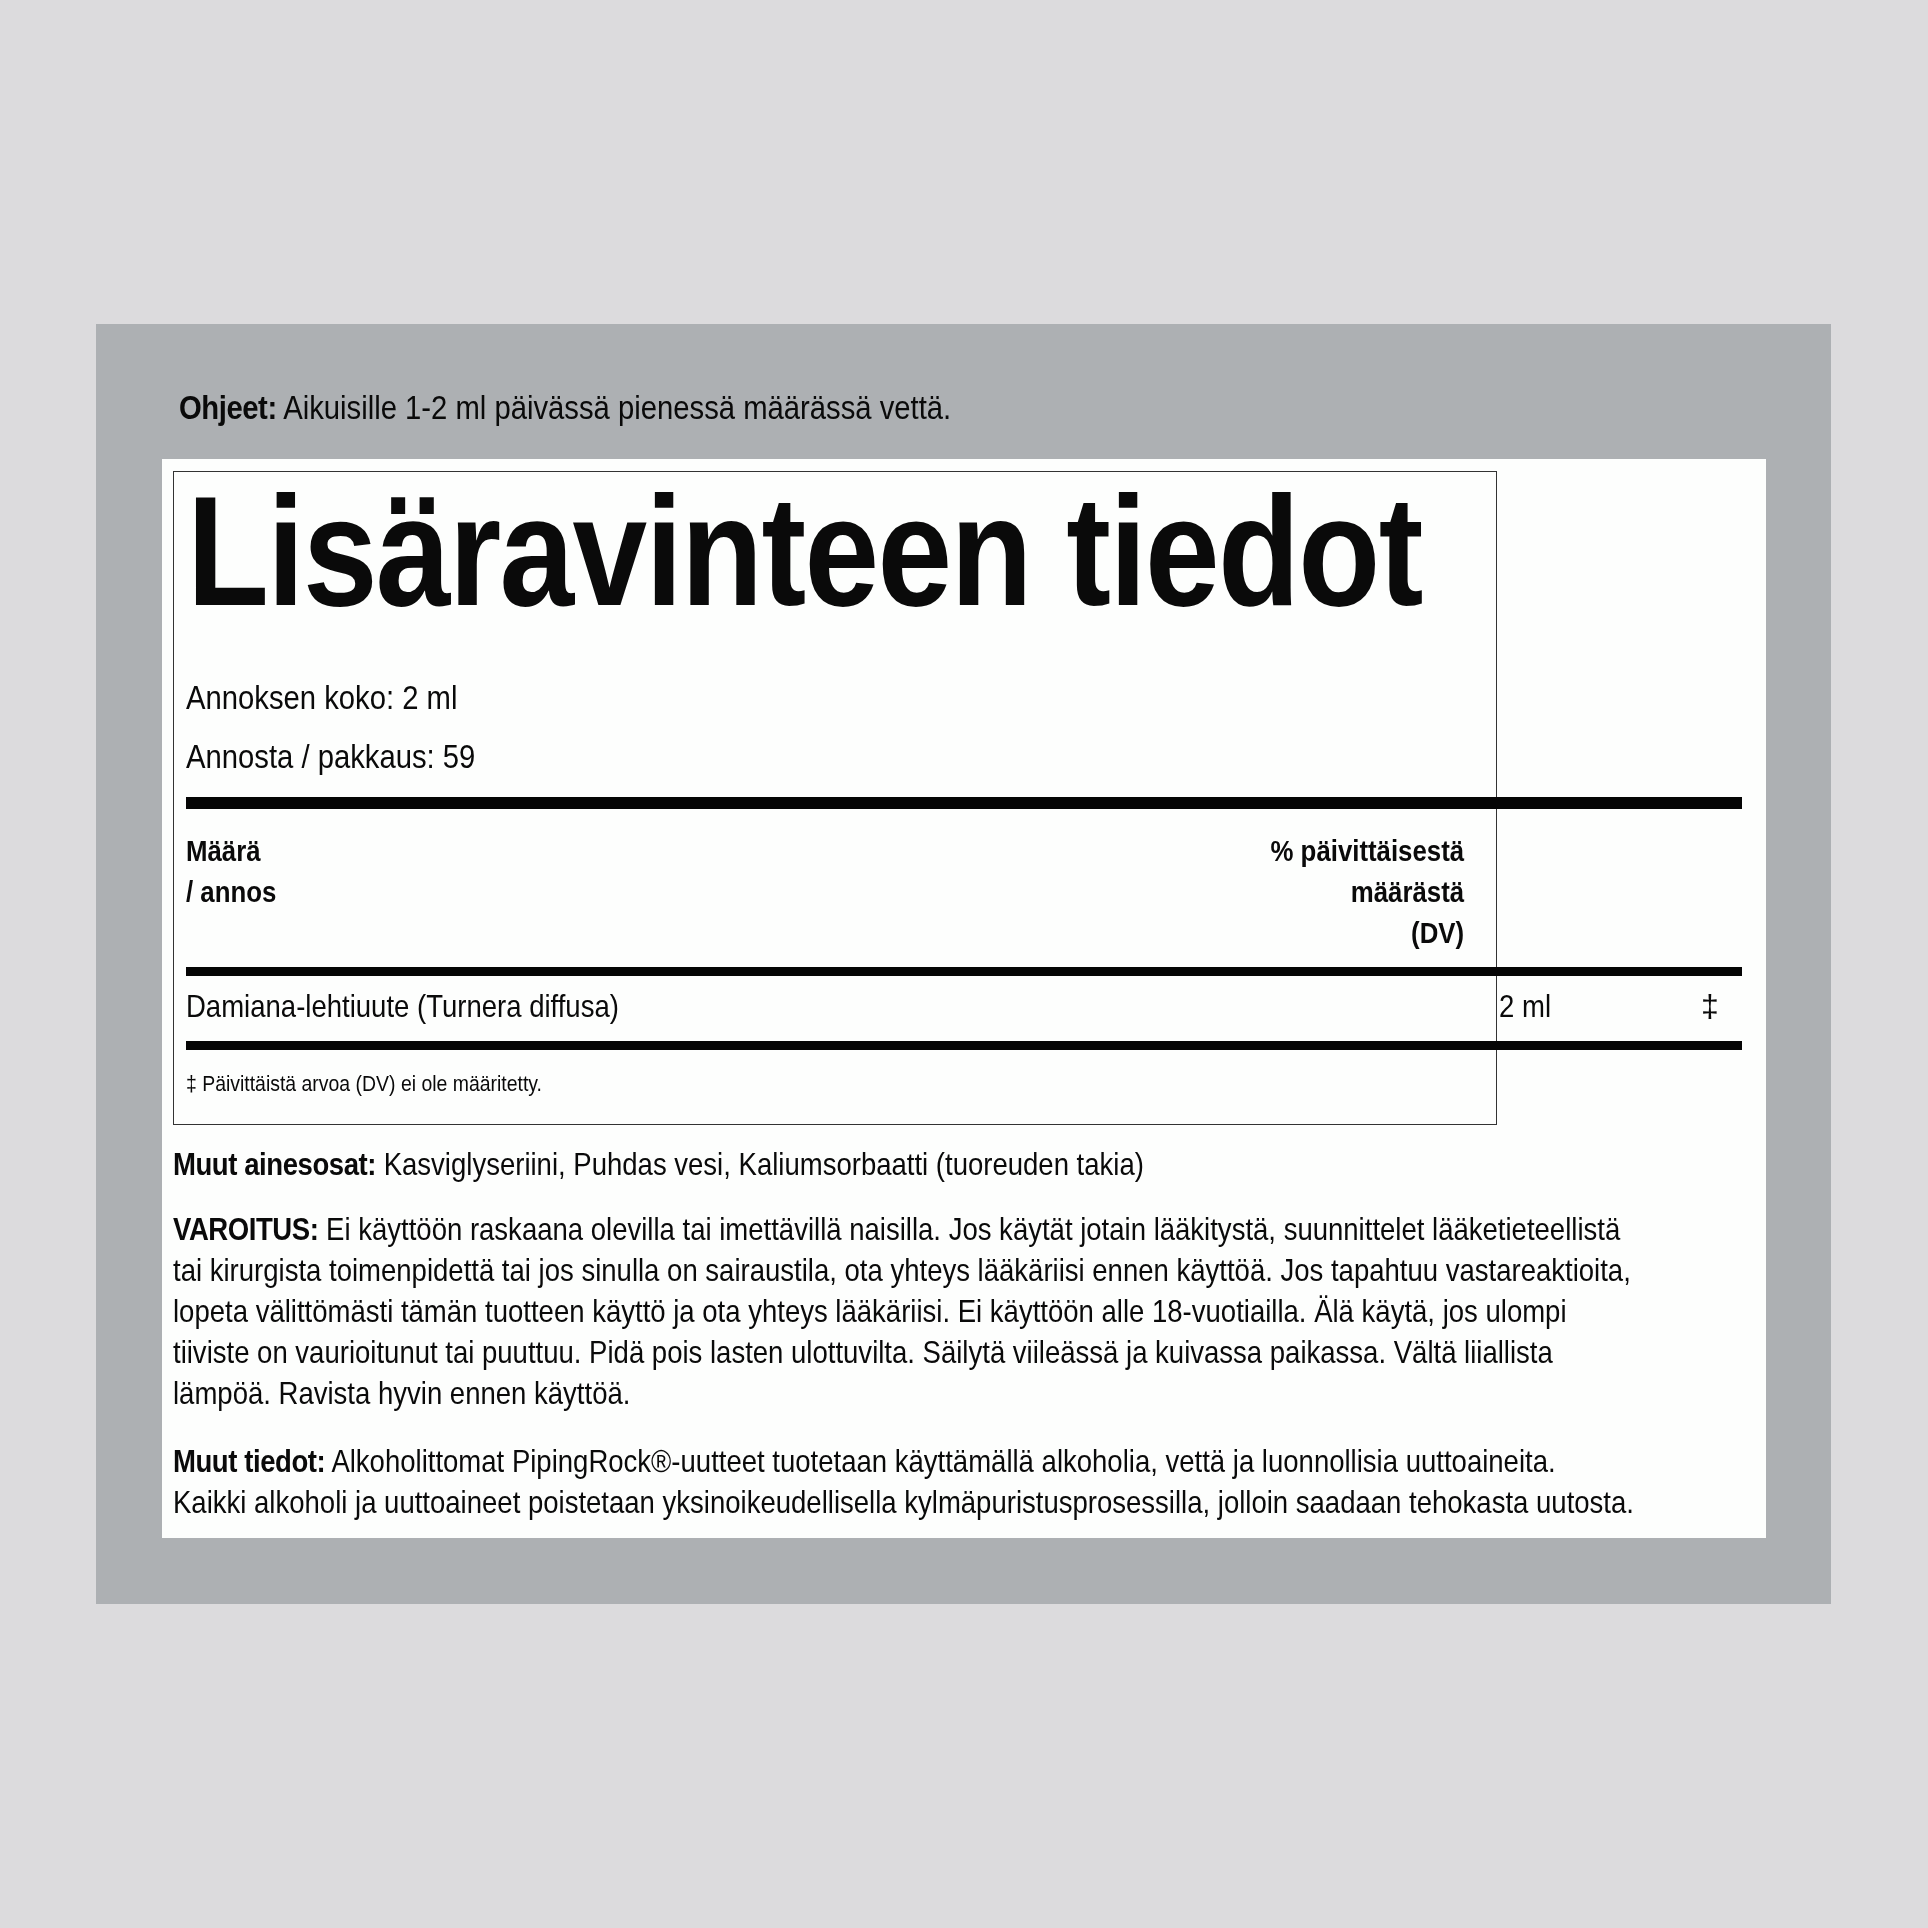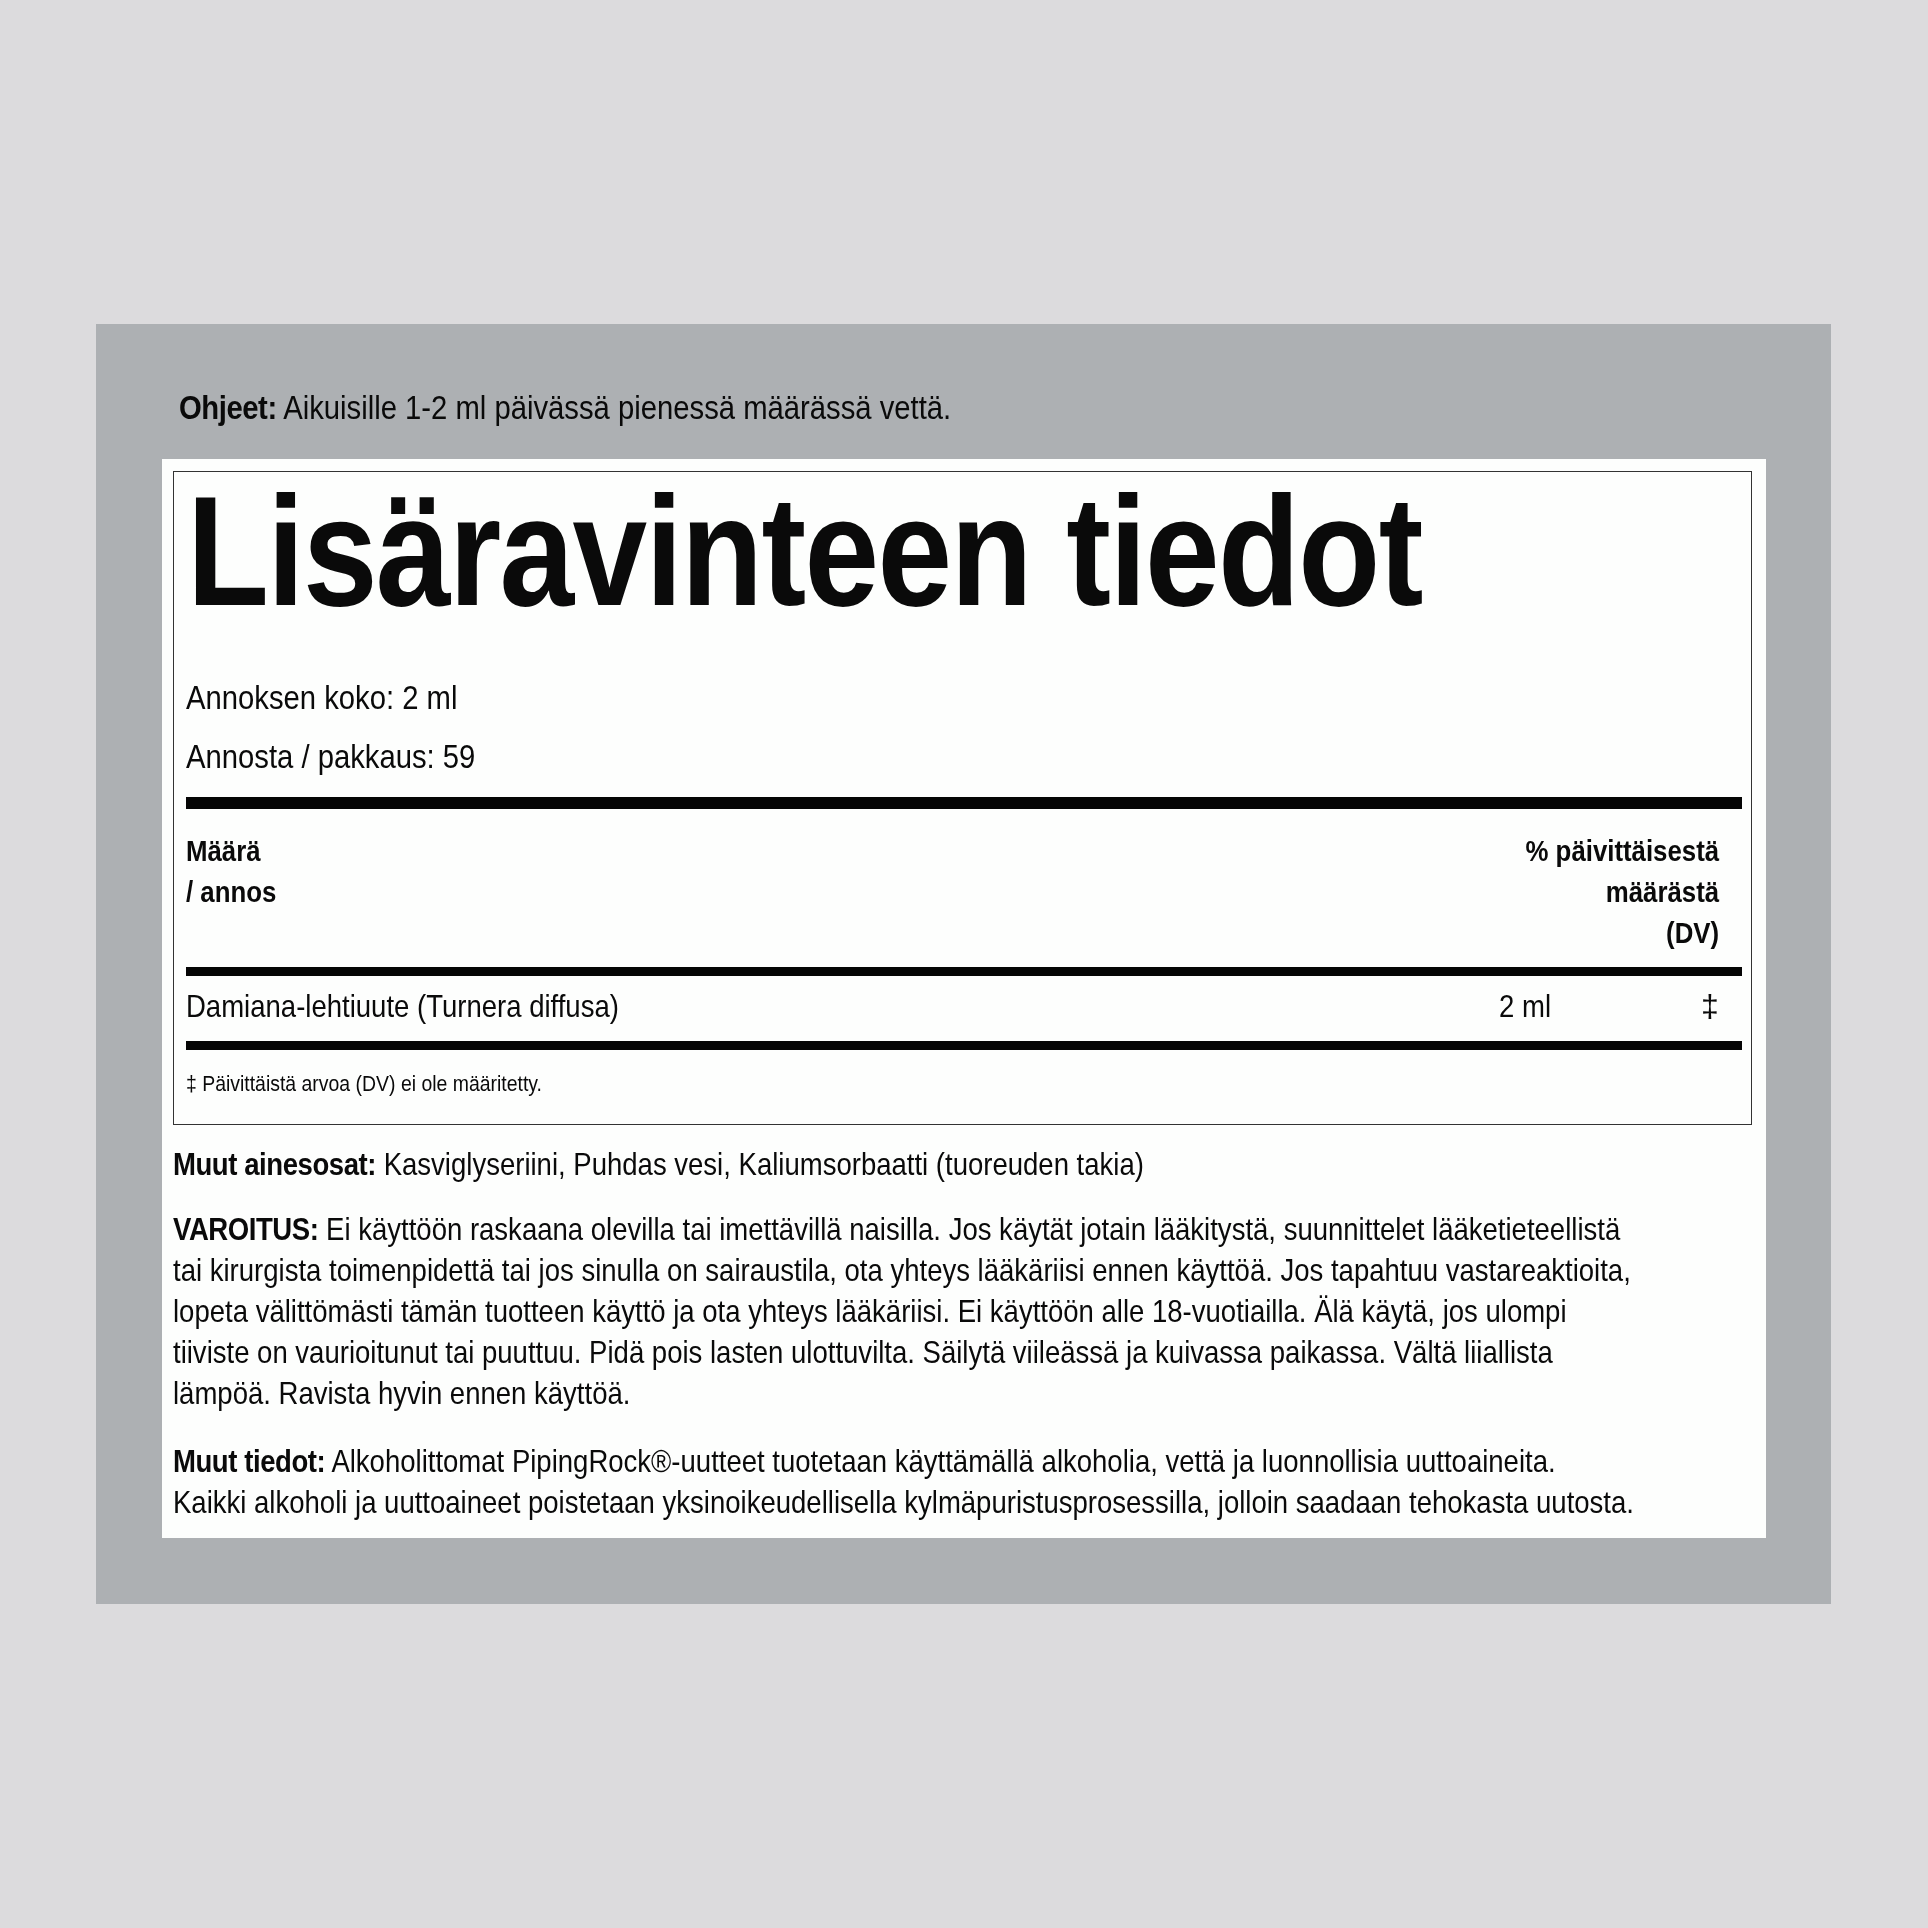--- a/index.html
+++ b/index.html
@@ -42,21 +42,21 @@
       left: 162px;
       top: 459px;
       width: 1604px;
       height: 1079px;
       background: #fdfefd;
     }
     .facts-box {
       position: absolute;
       left: 173px;
       top: 471px;
-      width: 1579px;
+      width: 1324px;
       height: 654px;
       border: 1.9px solid #333;
       box-sizing: border-box;
     }
     .title {
       position: absolute;
       left: 13px;
       top: 3.8px;
       font-size: 156px;
       font-weight: bold;

